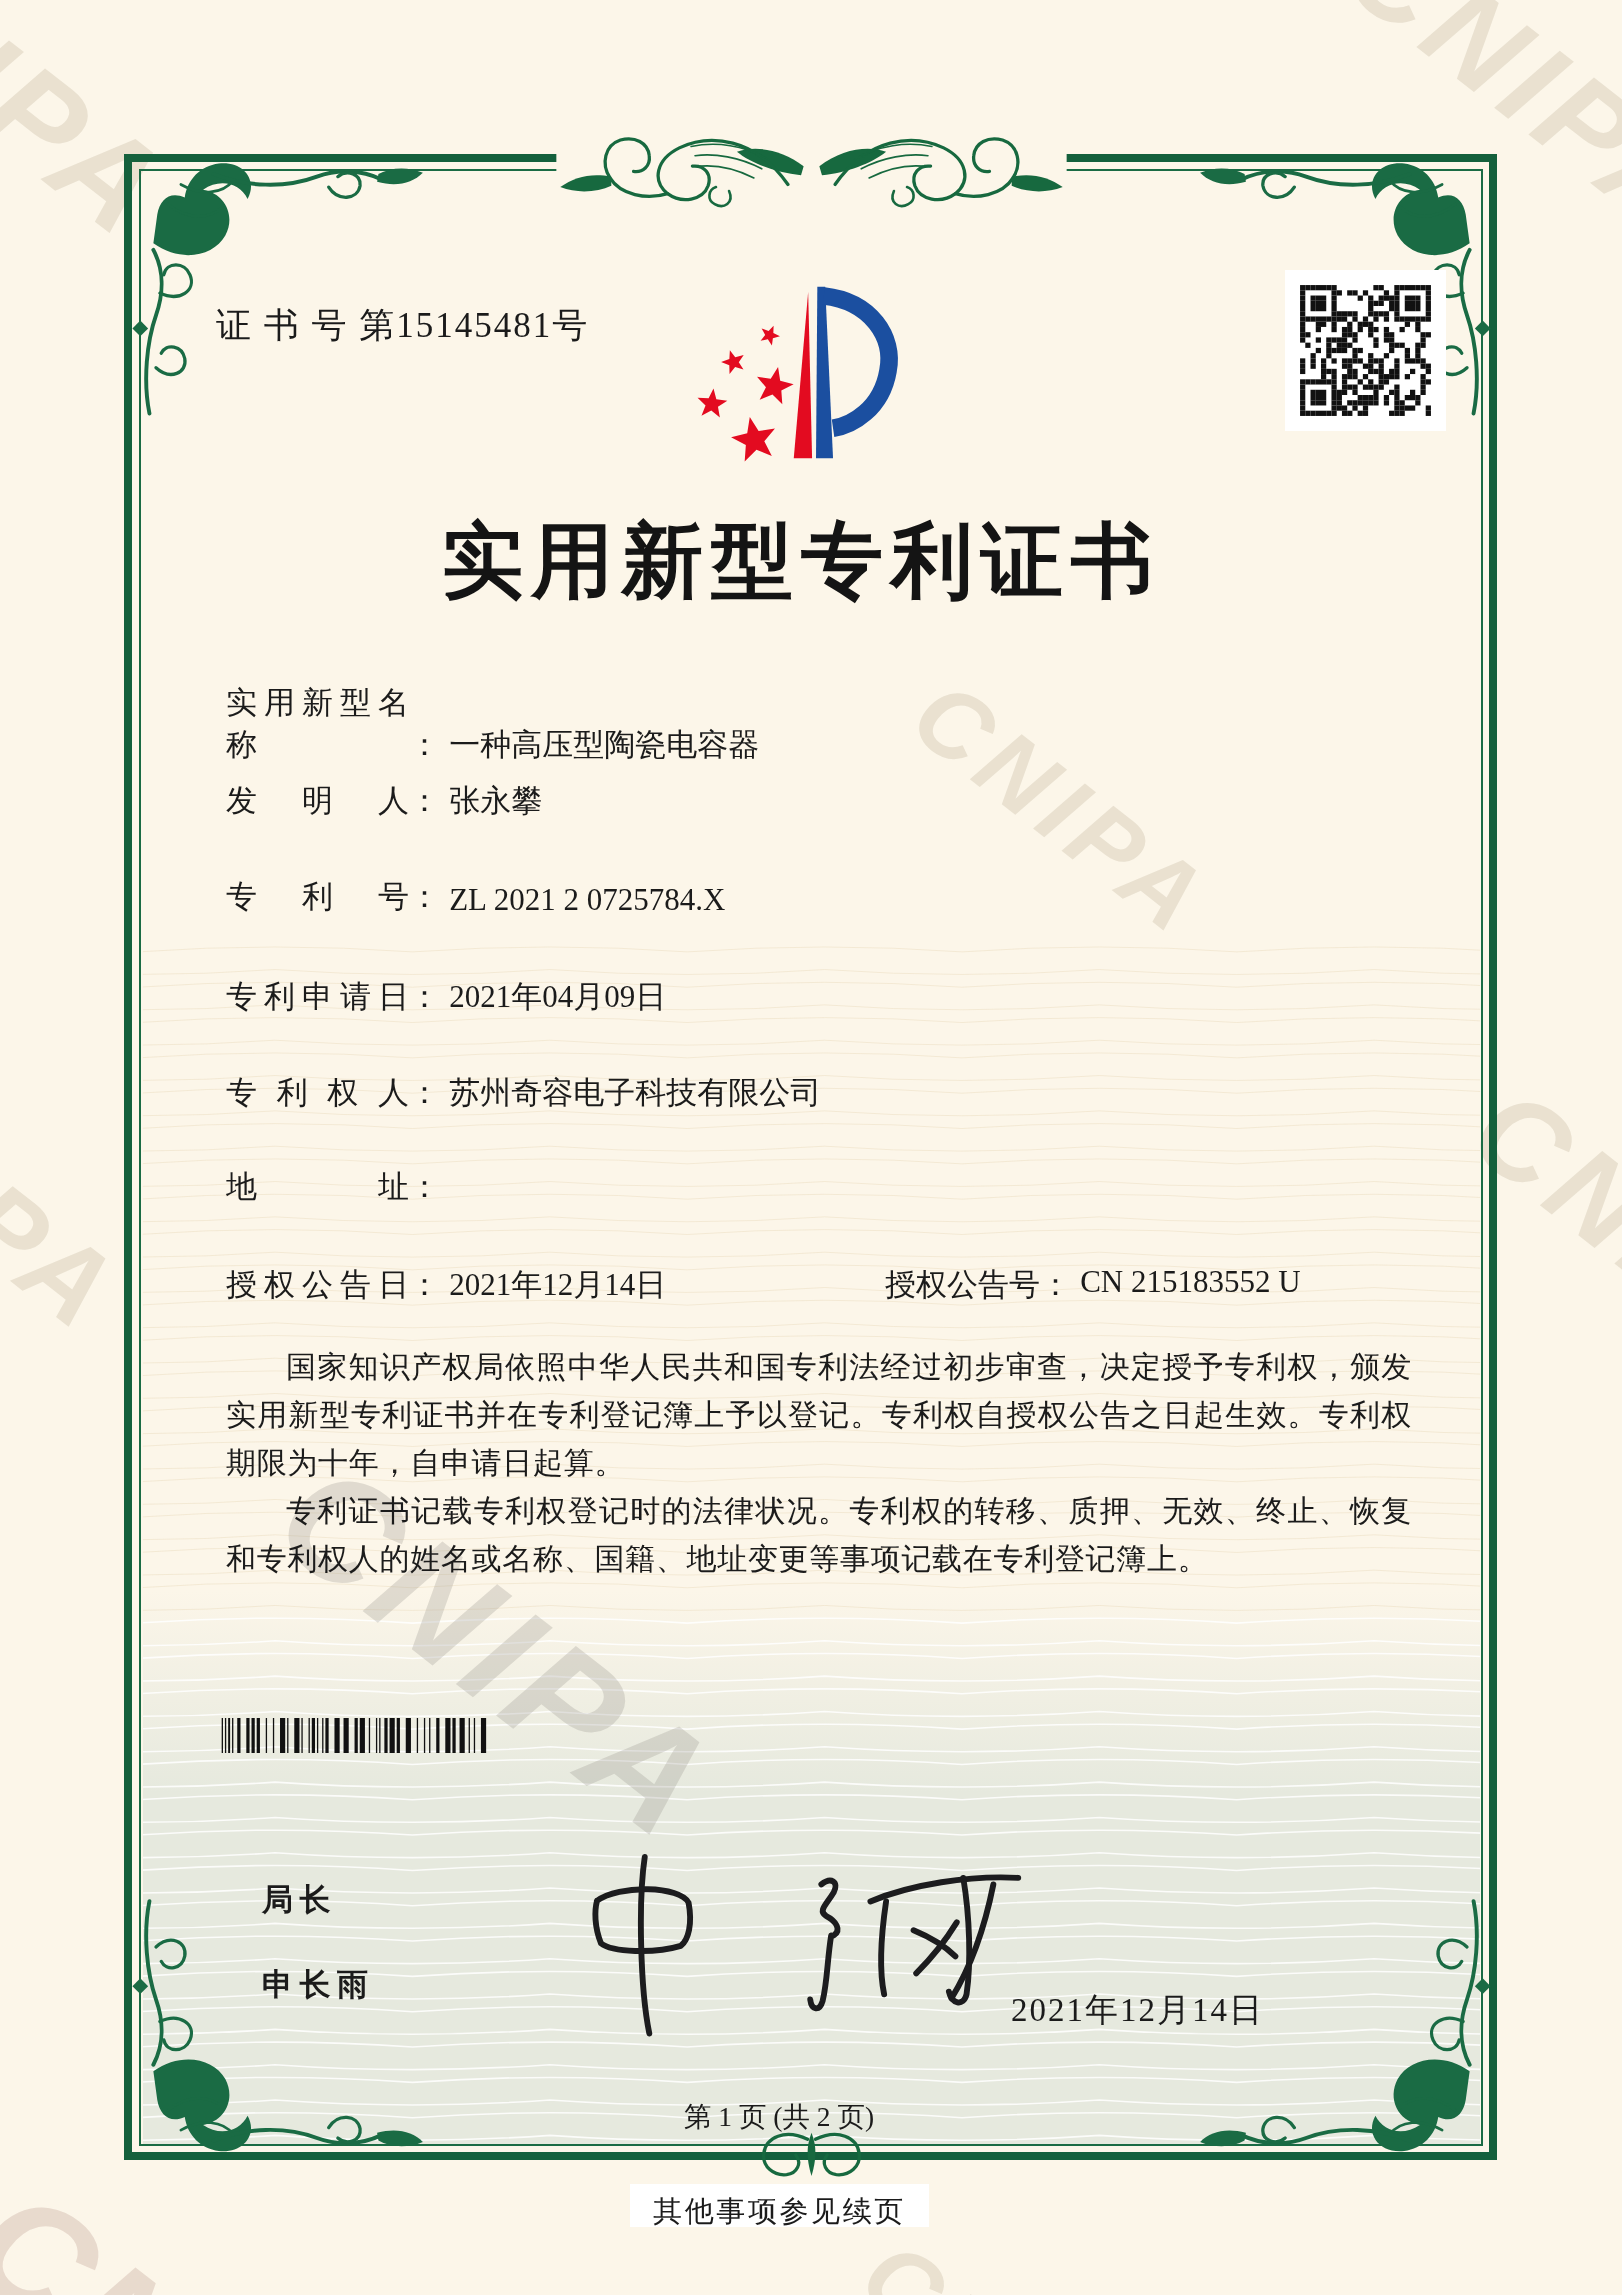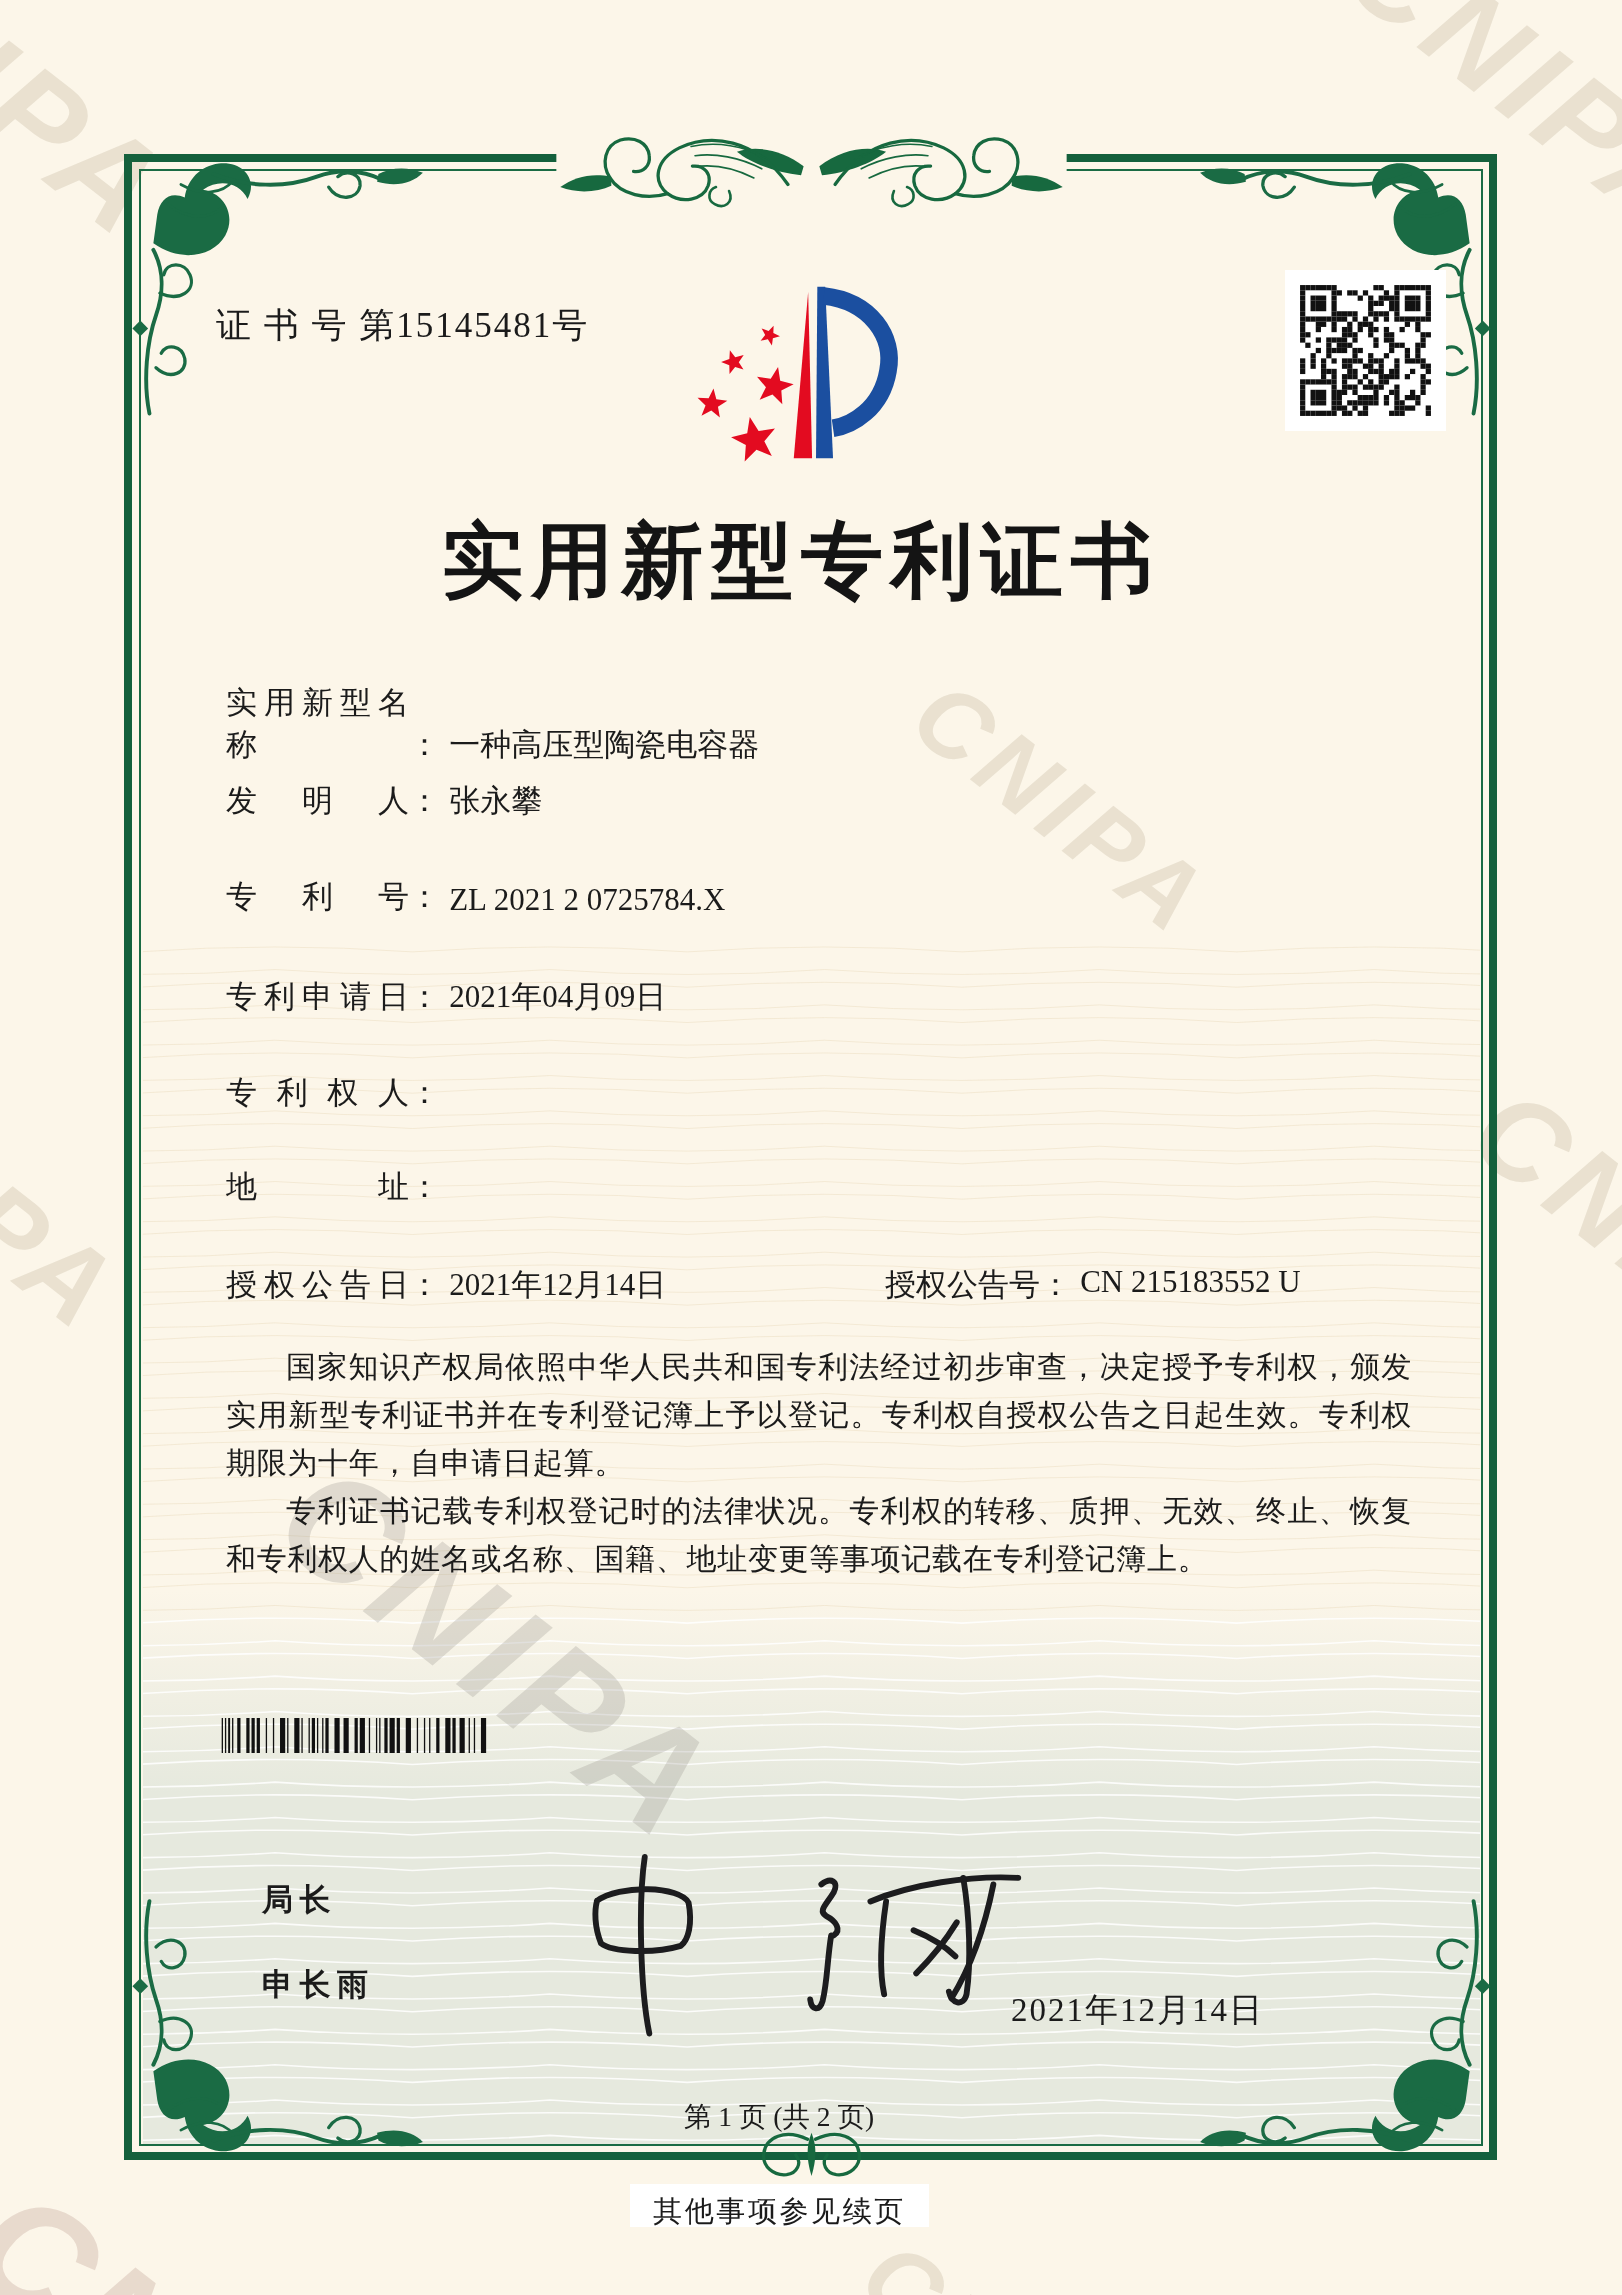--- a/index.html
+++ b/index.html
@@ -531,20 +531,21 @@
   <span class="fvalue">ZL 2021 2 0725784.X</span>
 </div>
 <div class="abs content frow" style="top:976px;">
   <span class="flabel">专利申请日</span>
     <span class="fcolon">：</span>
   <span class="fvalue">2021年04月09日</span>
 </div>
 <div class="abs content frow" style="top:1072px;">
   <span class="flabel">专利权人</span>
     <span class="fcolon">：</span>
+  <span class="fvalue">苏州奇容电子科技有限公司</span>
 </div>
 <div class="abs content frow" style="top:1166px;">
   <span class="flabel">地址</span>
     <span class="fcolon">：</span>
 </div>
 <div class="abs content frow" style="top:1264px;">
   <span class="flabel">授权公告日</span>
     <span class="fcolon">：</span>
   <span class="fvalue">2021年12月14日</span>
 </div>

